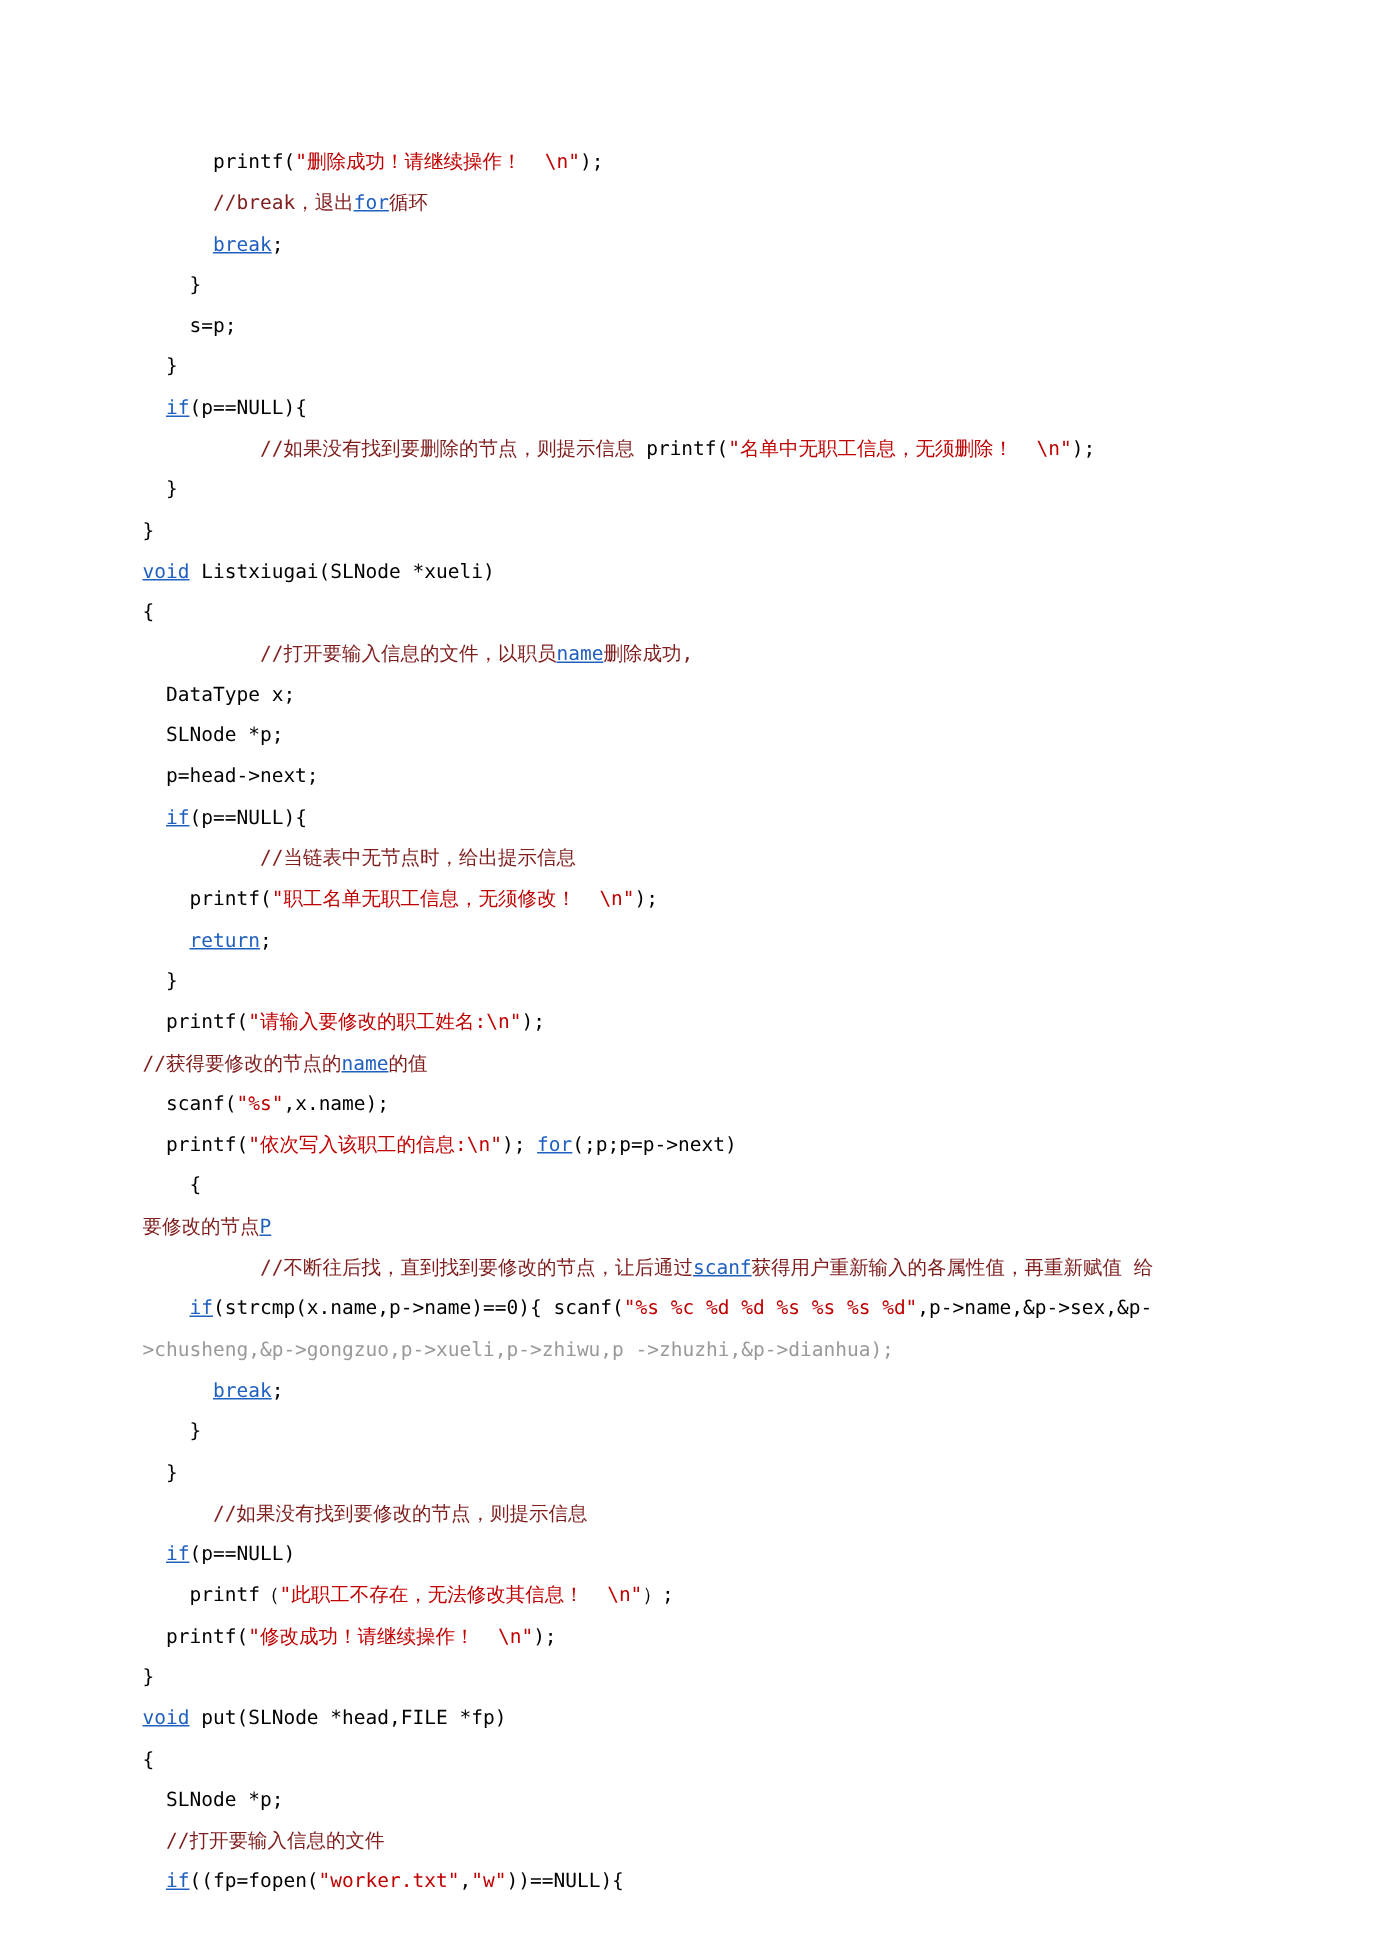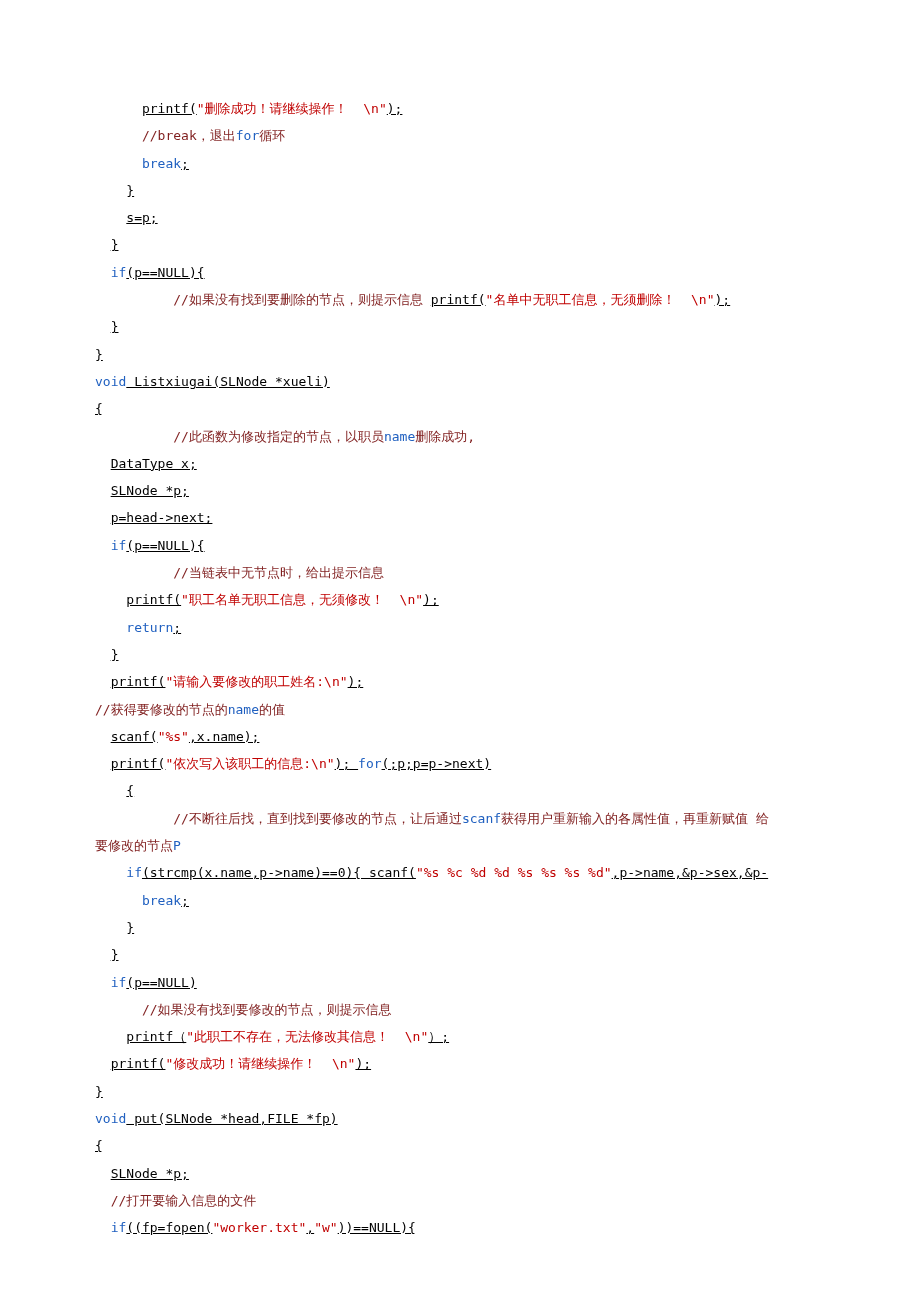--- a/index.html
+++ b/index.html
@@ -12,65 +12,66 @@
     color: #000;
   }
   .page {
     width: 920px;
     min-height: 1302px;
     padding: 95px 95px 60px 95px;
     box-sizing: border-box;
     position: relative;
   }
   .line { white-space: pre; }
-  .kw { color: #2060c0; }
+  .kw { color: #2060c0; text-decoration: underline; }
   .str { color: #c00000; }
   .cmt { color: #7f1d1d; }
-  .txt { color: #000; text-decoration: underline; }
+  .txt { color: #000; }
   .grey { color: #999; }
 </style>
 </head>
 <body>
 
 <div class="page">
   <div id="code-container">
       <div class="line"><span>      </span><span class="txt">printf(</span><span class="str">"删除成功！请继续操作！  \n"</span><span class="txt">);</span></div>
       <div class="line"><span>      </span><span class="cmt">//break，退出</span><span class="kw">for</span><span class="cmt">循环</span></div>
       <div class="line"><span>      </span><span class="kw">break</span><span class="txt">;</span></div>
       <div class="line"><span>    </span><span class="txt">}</span></div>
       <div class="line"><span>    </span><span class="txt">s=p;</span></div>
       <div class="line"><span>  </span><span class="txt">}</span></div>
       <div class="line"><span>  </span><span class="kw">if</span><span class="txt">(p==NULL){</span></div>
       <div class="line"><span>          </span><span class="cmt">//如果没有找到要删除的节点，则提示信息 </span><span class="txt">printf(</span><span class="str">"名单中无职工信息，无须删除！  \n"</span><span class="txt">);</span></div>
       <div class="line"><span>  </span><span class="txt">}</span></div>
       <div class="line"><span class="txt">}</span></div>
       <div class="line"><span class="kw">void</span><span class="txt"> Listxiugai(SLNode *xueli)</span></div>
       <div class="line"><span class="txt">{</span></div>
-      <div class="line"><span>          </span><span class="cmt">//此函数为修改指定的节点，以职员</span><span class="kw">name</span><span class="cmt">删除成功,</span></div>
+      <div class="line"><span>          </span><span class="cmt">//打开要输入信息的文件，以职员</span><span class="kw">name</span><span class="cmt">删除成功,</span></div>
       <div class="line"><span>  </span><span class="txt">DataType x;</span></div>
       <div class="line"><span>  </span><span class="txt">SLNode *p;</span></div>
       <div class="line"><span>  </span><span class="txt">p=head-&gt;next;</span></div>
       <div class="line"><span>  </span><span class="kw">if</span><span class="txt">(p==NULL){</span></div>
       <div class="line"><span>          </span><span class="cmt">//当链表中无节点时，给出提示信息</span></div>
       <div class="line"><span>    </span><span class="txt">printf(</span><span class="str">"职工名单无职工信息，无须修改！  \n"</span><span class="txt">);</span></div>
       <div class="line"><span>    </span><span class="kw">return</span><span class="txt">;</span></div>
       <div class="line"><span>  </span><span class="txt">}</span></div>
       <div class="line"><span>  </span><span class="txt">printf(</span><span class="str">"请输入要修改的职工姓名:\n"</span><span class="txt">);</span></div>
       <div class="line"><span class="cmt">//获得要修改的节点的</span><span class="kw">name</span><span class="cmt">的值</span></div>
       <div class="line"><span>  </span><span class="txt">scanf(</span><span class="str">"%s"</span><span class="txt">,x.name);</span></div>
       <div class="line"><span>  </span><span class="txt">printf(</span><span class="str">"依次写入该职工的信息:\n"</span><span class="txt">); </span><span class="kw">for</span><span class="txt">(;p;p=p-&gt;next)</span></div>
       <div class="line"><span>    </span><span class="txt">{</span></div>
+      <div class="line"><span class="cmt">要修改的节点</span><span class="kw">P</span></div>
       <div class="line"><span>          </span><span class="cmt">//不断往后找，直到找到要修改的节点，让后通过</span><span class="kw">scanf</span><span class="cmt">获得用户重新输入的各属性值，再重新赋值 给</span></div>
-      <div class="line"><span class="cmt">要修改的节点</span><span class="kw">P</span></div>
       <div class="line"><span>    </span><span class="kw">if</span><span class="txt">(strcmp(x.name,p-&gt;name)==0){ scanf(</span><span class="str">"%s %c %d %d %s %s %s %d"</span><span class="txt">,p-&gt;name,&amp;p-&gt;sex,&amp;p-</span></div>
+      <div class="line"><span class="grey">&gt;chusheng,&amp;p-&gt;gongzuo,p-&gt;xueli,p-&gt;zhiwu,p -&gt;zhuzhi,&amp;p-&gt;dianhua);</span></div>
       <div class="line"><span>      </span><span class="kw">break</span><span class="txt">;</span></div>
       <div class="line"><span>    </span><span class="txt">}</span></div>
       <div class="line"><span>  </span><span class="txt">}</span></div>
+      <div class="line"><span>      </span><span class="cmt">//如果没有找到要修改的节点，则提示信息</span></div>
       <div class="line"><span>  </span><span class="kw">if</span><span class="txt">(p==NULL)</span></div>
-      <div class="line"><span>      </span><span class="cmt">//如果没有找到要修改的节点，则提示信息</span></div>
       <div class="line"><span>    </span><span class="txt">printf（</span><span class="str">"此职工不存在，无法修改其信息！  \n"</span><span class="txt">）;</span></div>
       <div class="line"><span>  </span><span class="txt">printf(</span><span class="str">"修改成功！请继续操作！  \n"</span><span class="txt">);</span></div>
       <div class="line"><span class="txt">}</span></div>
       <div class="line"><span class="kw">void</span><span class="txt"> put(SLNode *head,FILE *fp)</span></div>
       <div class="line"><span class="txt">{</span></div>
       <div class="line"><span>  </span><span class="txt">SLNode *p;</span></div>
       <div class="line"><span>  </span><span class="cmt">//打开要输入信息的文件</span></div>
       <div class="line"><span>  </span><span class="kw">if</span><span class="txt">((fp=fopen(</span><span class="str">"worker.txt"</span><span class="txt">,</span><span class="str">"w"</span><span class="txt">))==NULL){</span></div>
     </div>
 </div>

